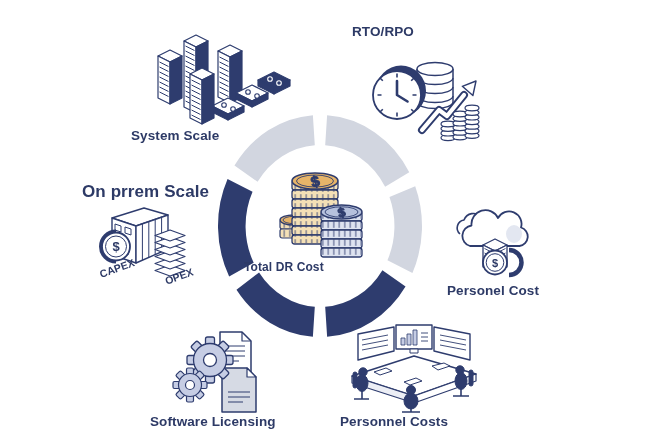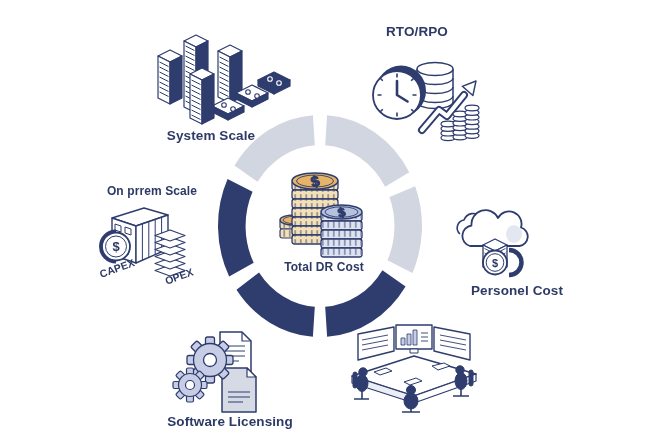--- a/index.html
+++ b/index.html
@@ -1,20 +1,20 @@
 <!DOCTYPE html>
 <html><head>
 <meta charset="utf-8">
 <style>
   html,body{margin:0;padding:0;background:#fff;}
   .stage{position:relative;width:671px;height:448px;background:#fff;overflow:hidden;
          font-family:"Liberation Sans",sans-serif;}
   .abs{position:absolute;}
   .lbl{position:absolute;font:700 13.5px "Liberation Sans",sans-serif;color:#2d3a66;
-       text-align:center;letter-spacing:.1px;line-height:15.5px;}
+       text-align:left;letter-spacing:.1px;line-height:15.5px;}
   .lbl-big{font-size:12px;}
   .rot{position:absolute;font:700 10.5px "Liberation Sans",sans-serif;color:#2d3a66;
        text-align:center;transform:rotate(-20deg);}
   svg{display:block;}
   .coin-dollar{font-family:"Liberation Sans",sans-serif;font-weight:700;fill:#2d3a66;}
 </style>
 </head>
 <body>
 
 <div class="stage">
@@ -149,21 +149,21 @@
           <ellipse cx="105" cy="75" rx="7" ry="2.8"></ellipse>
         <ellipse cx="105" cy="70.4" rx="7" ry="2.8"></ellipse>
           <ellipse cx="105" cy="65.8" rx="7" ry="2.8"></ellipse>
         <ellipse cx="105" cy="61.2" rx="7" ry="2.8"></ellipse>
           <ellipse cx="105" cy="56.6" rx="7" ry="2.8"></ellipse>
         <ellipse cx="105" cy="52" rx="7" ry="2.8"></ellipse>
       </g>
     </g>
   </svg>
 
-  <div class="lbl" style="left:82px;top:184px;width:140px;font-size:12px">On prrem Scale</div>
+  <div class="lbl" style="left:82px;top:184px;width:140px;font-size:17px">On prrem Scale</div>
   <svg class="abs" style="left:96px;top:197px" width="100" height="95" viewBox="0 0 100 95">
     <g stroke="#2e3c6e" fill="#fff" stroke-linejoin="round">
 
       <polygon points="16,21 48,11 72,18 40,29" stroke-width="1.4"></polygon>
       <polygon points="16,21 40,29 40,66 16,58" stroke-width="1.4"></polygon>
       <polygon points="40,29 72,18 72,52 40,66" stroke-width="1.4"></polygon>
       <path d="M46.4 26.8V63.2 M52.8 24.6V60.4 M59.2 22.4V57.6 M65.6 20.2V54.8" fill="none" stroke-width="1"></path>
       <polygon points="24,44 32,46.5 32,58 24,55.5" fill="none" stroke-width="1"></polygon>
       <polygon points="19,27 25,29 25,35 19,33" fill="none" stroke-width="1"></polygon>
       <polygon points="29,30 35,32 35,38 29,36" fill="none" stroke-width="1"></polygon>
@@ -277,14 +277,15 @@
         <circle cx="63" cy="70" r="4.5"></circle>
         <ellipse cx="63" cy="81" rx="7" ry="8"></ellipse>
         <path d="M63 88 V92 M54 92 H72" fill="none" stroke="#2e3c6e" stroke-width="1.6"></path>
         <rect x="121" y="50" width="4" height="16" rx="2"></rect>
         <circle cx="112" cy="50" r="4.2"></circle>
         <ellipse cx="113" cy="61" rx="6" ry="8.5"></ellipse>
         <path d="M113 69 V76 M105 76 H121" fill="none" stroke="#2e3c6e" stroke-width="1.6"></path>
       </g>
     </g>
   </svg>
+  <div class="lbl" style="left:340px;top:414px;width:160px">Personnel Costs</div>
 
 </div>
 
 </body></html>

